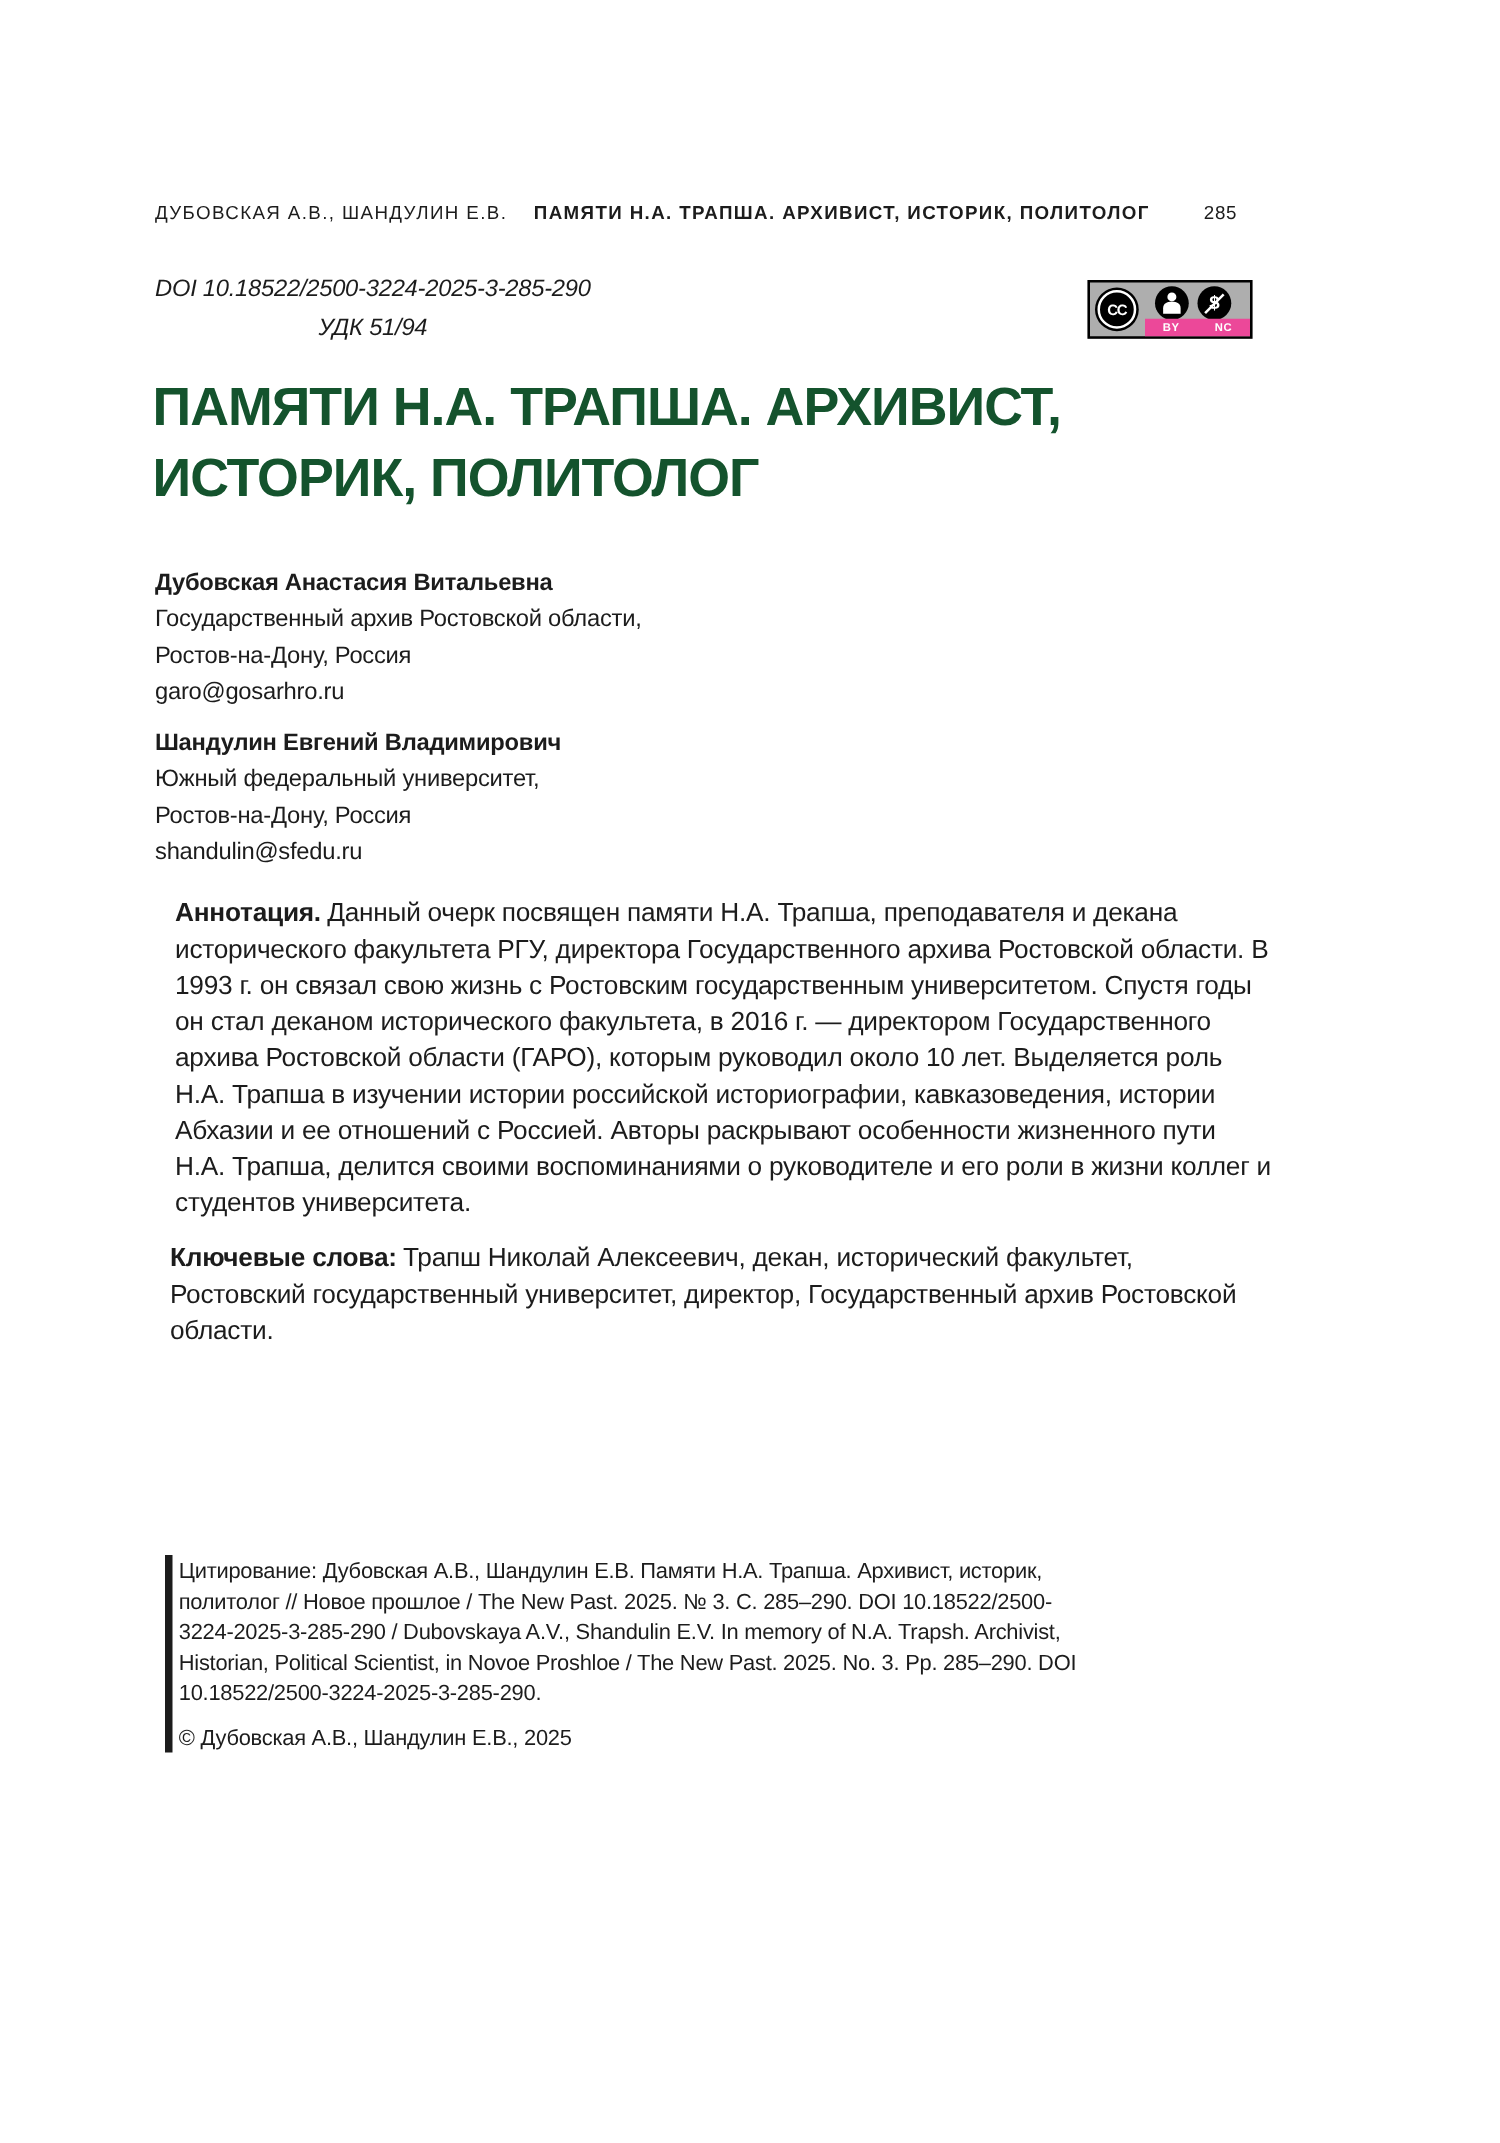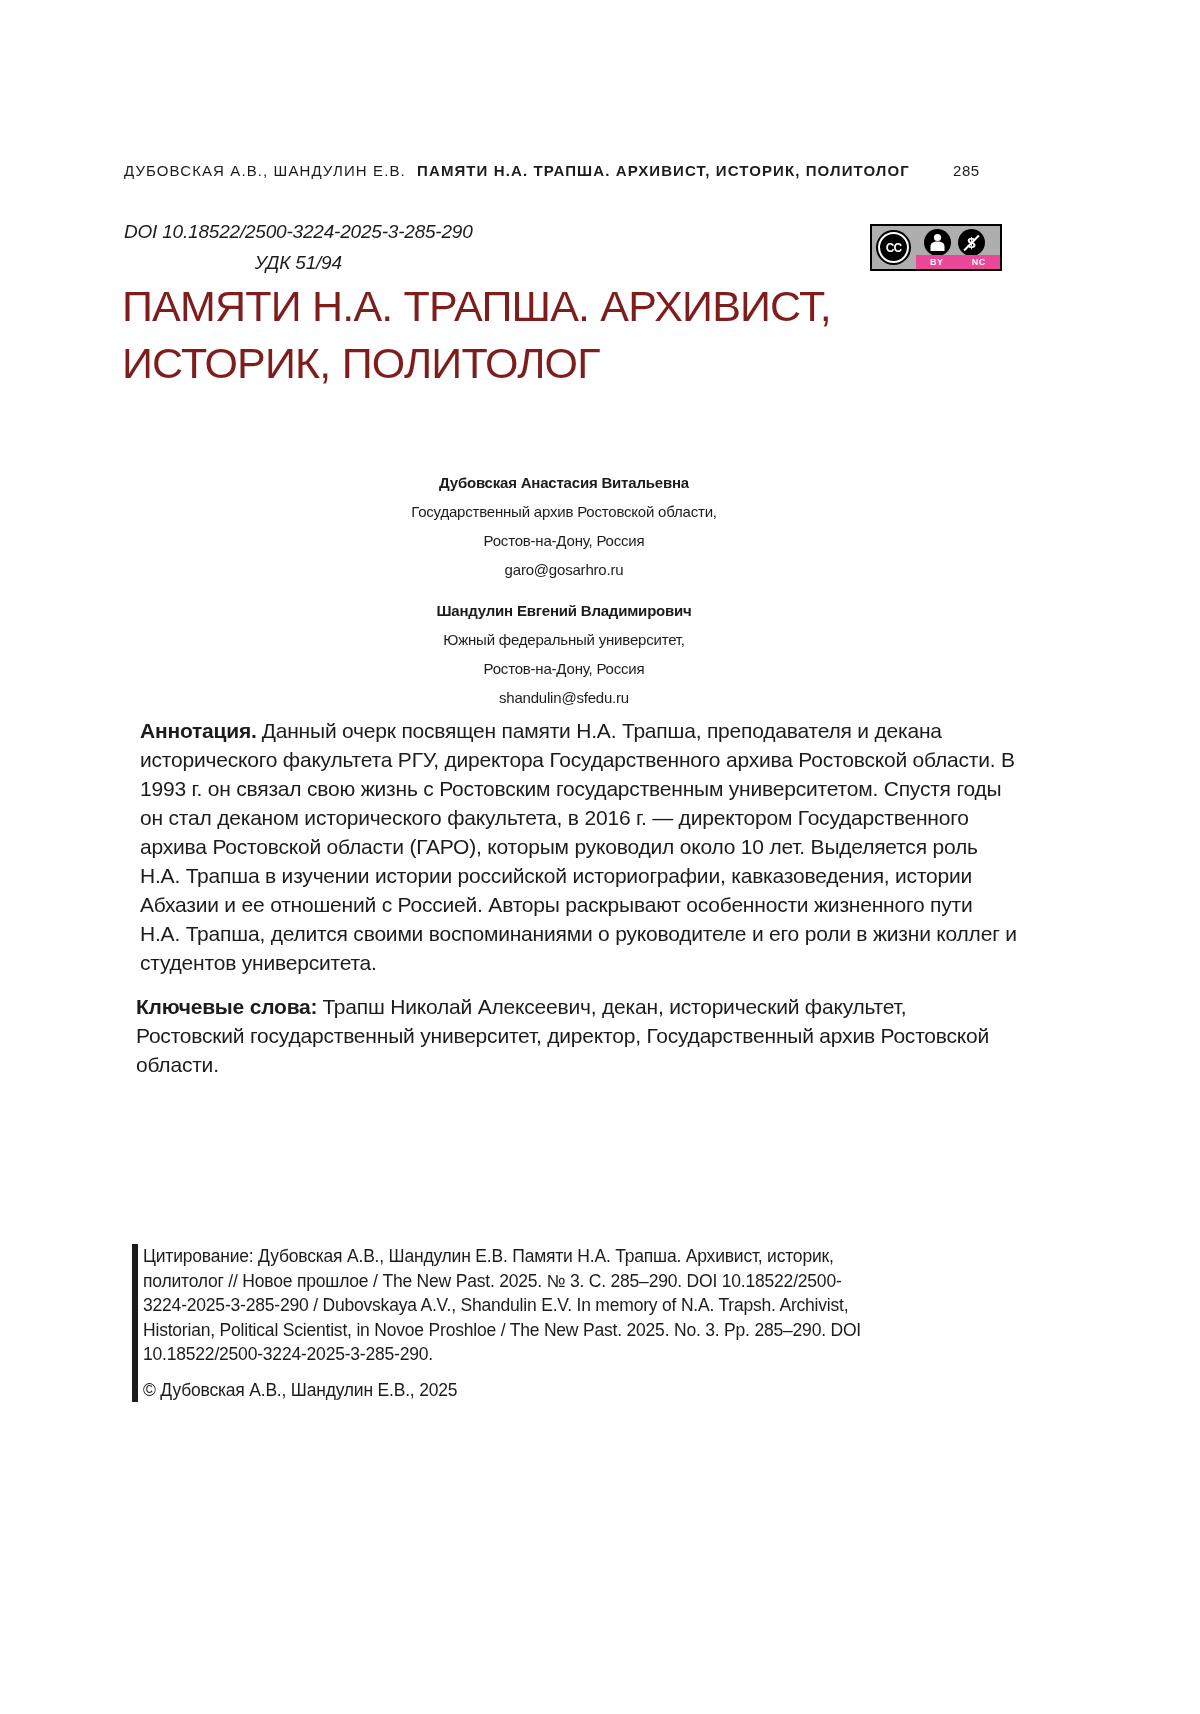--- a/index.html
+++ b/index.html
@@ -9,21 +9,21 @@
     color:#1c1c1c;
   }
   .page{position:relative;width:1200px;height:1714px;background:#fff;overflow:hidden;}
 
   
   .running-header{
     position:absolute;left:124px;top:162px;width:940px;
     font-size:15px;letter-spacing:1.1px;white-space:nowrap;
   }
   .running-header .rh-authors{font-weight:400;}
-  .running-header .rh-title{font-weight:700;margin-left:6px;}
+  .running-header .rh-title{font-weight:700;margin-left:16px;}
   .running-header .rh-page{font-weight:400;margin-left:38px;letter-spacing:0.5px;}
 
   
   .doi-block{
     position:absolute;left:124px;top:216px;
     font-style:italic;font-size:19px;line-height:31px;letter-spacing:-0.2px;text-align:center;
   }
 
   
   .cc-badge{
@@ -53,29 +53,29 @@
     transform:rotate(-45deg);
   }
   .cc-strip{
     position:absolute;left:44px;right:0;bottom:0;height:14px;background:#ec4899;
     display:flex;align-items:center;justify-content:space-around;
     color:#fff;font-size:9px;font-weight:700;letter-spacing:0.5px;
   }
 
   
   .article-title{
-    position:absolute;left:122px;top:278px;width:960px;
-    font-size:43px;font-weight:400;line-height:57px;letter-spacing:-0.8px;
-    color:#7f1d1d;
+    position:absolute;left:122px;top:298px;width:960px;
+    font-size:43px;font-weight:700;line-height:57px;letter-spacing:-0.8px;
+    color:#14532d;
   }
 
   
   .authors-block{
-    position:absolute;left:124px;top:468px;width:880px;
-    font-size:15px;line-height:29px;letter-spacing:-0.2px;text-align:center;
+    position:absolute;left:124px;top:452px;width:880px;
+    font-size:19px;line-height:29px;letter-spacing:-0.2px;
   }
   .author-entry + .author-entry{margin-top:12px;}
   .author-name{font-weight:700;}
 
   
   .abstract{
     position:absolute;left:124px;top:700px;width:878px;
     font-size:21px;line-height:29px;letter-spacing:-0.2px;
   }
   .keywords{

